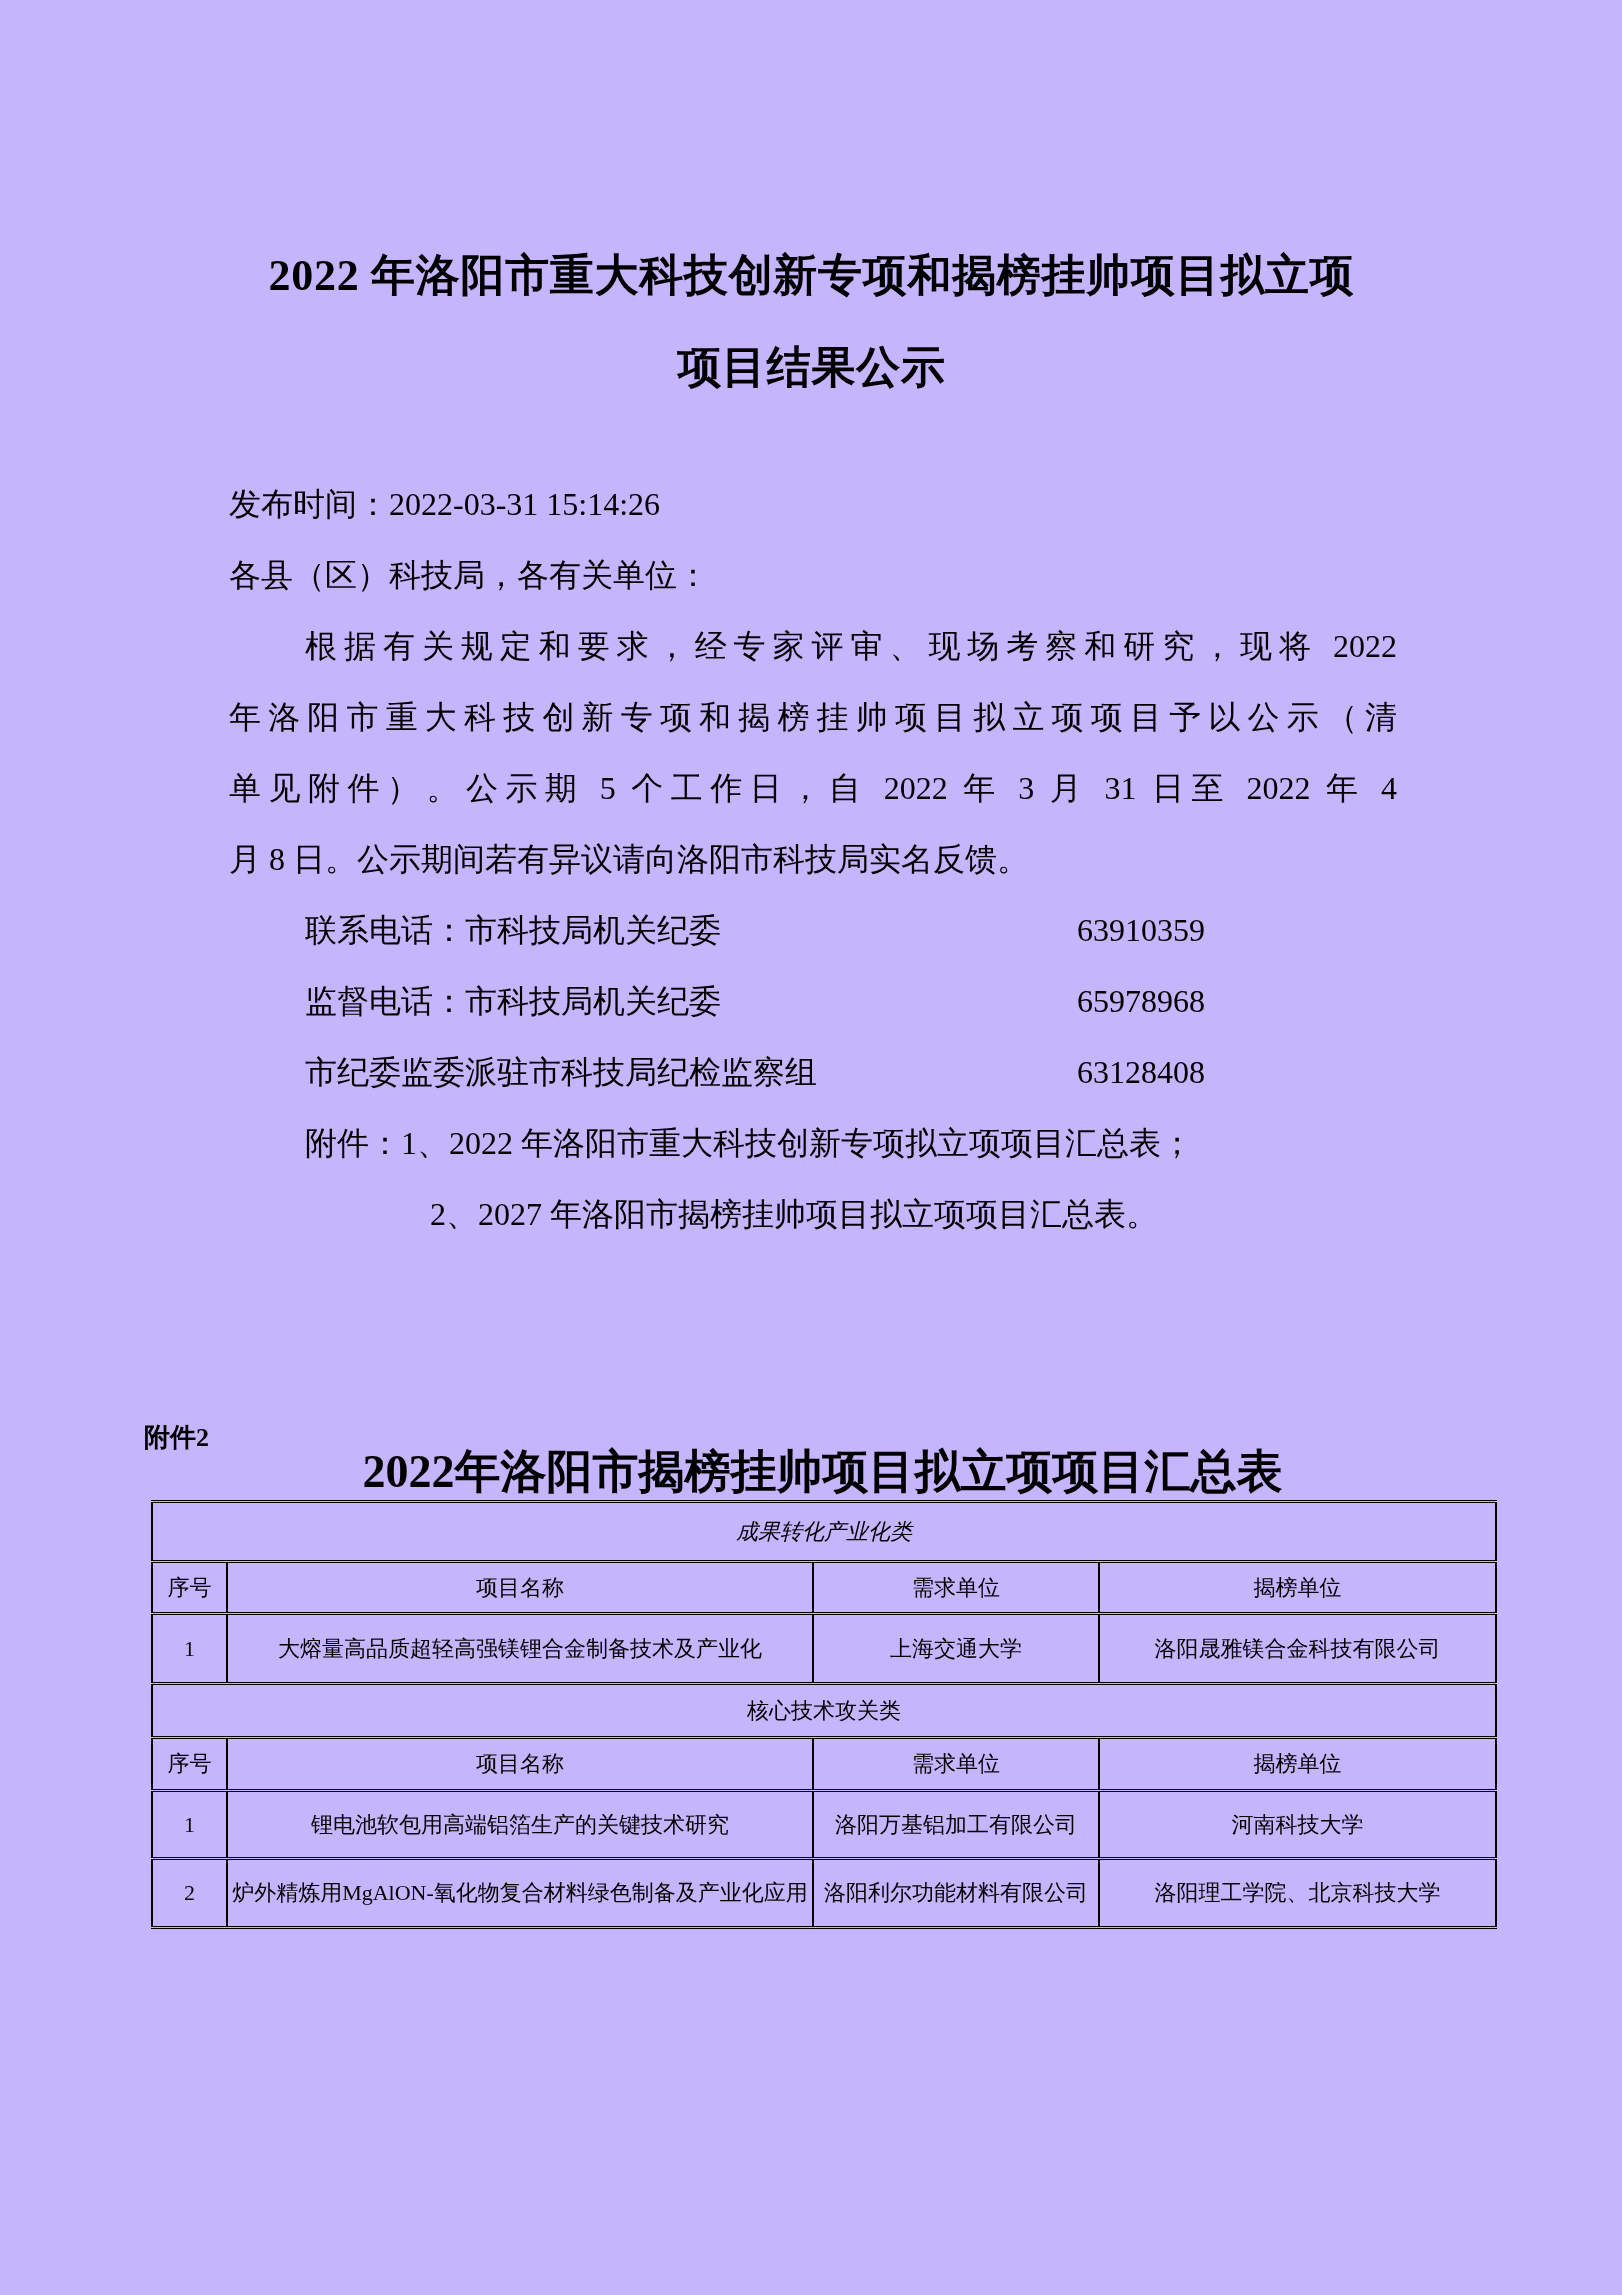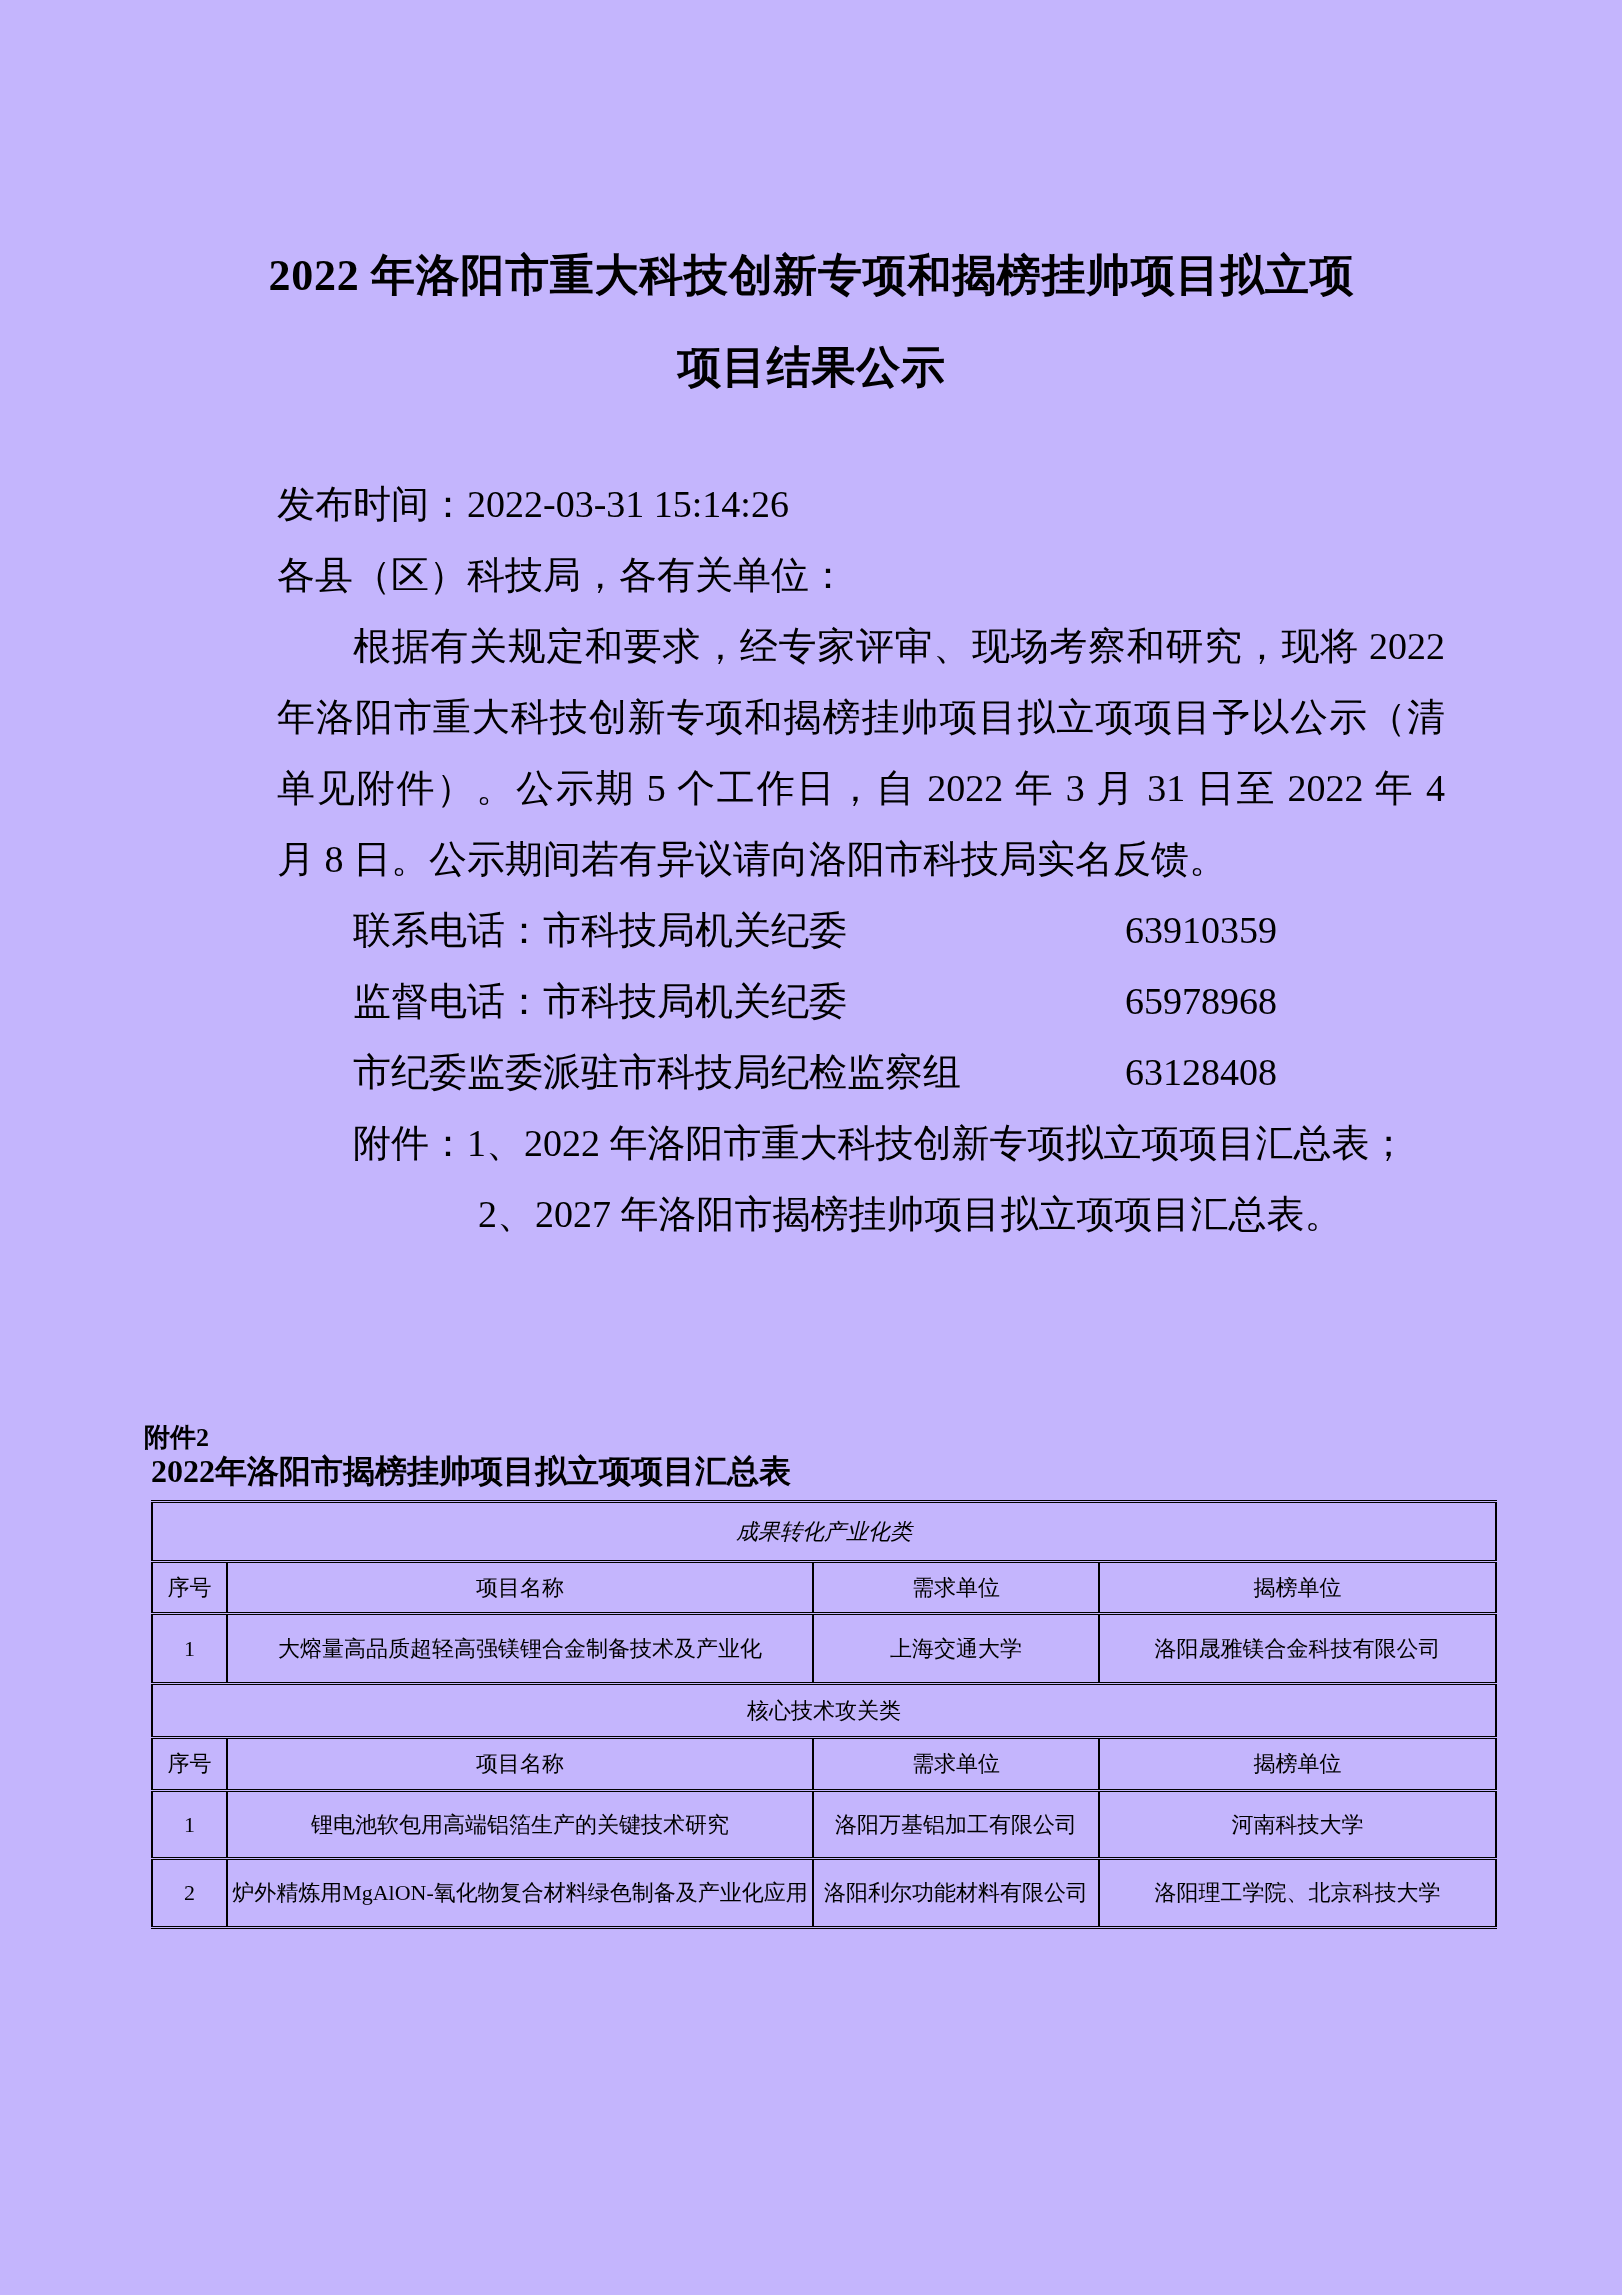--- a/index.html
+++ b/index.html
@@ -16,37 +16,37 @@
   .doc-title{
     position:absolute;top:230px;left:0;right:0;
     text-align:center;
     font-size:44px;font-weight:bold;
     line-height:92px;
     letter-spacing:0.7px;
   }
   
   .body-block{
     position:absolute;top:469px;left:229px;width:1168px;
-    font-size:38px;line-height:71px;margin-left:48px;
+    font-size:32px;line-height:71px;
   }
   .bline{height:71px;white-space:nowrap;}
   .bline-wrap{height:71px;}
   .just{text-align:justify;text-align-last:justify;white-space:normal;}
   .ind2{text-indent:76px;}
   .ind-att2{text-indent:201px;}
   .contact{position:relative;}
   .contact .phone{position:absolute;left:772px;top:0;}
   
   .att2-label{
     position:absolute;top:1419px;left:144px;
     font-size:26px;line-height:37px;font-weight:bold;
   }
   .table-title{
     position:absolute;top:1450px;left:151px;width:1343px;
-    text-align:left;font-size:32px;font-weight:bold;line-height:43px;
+    text-align:center;font-size:46px;font-weight:bold;line-height:43px;
   }
   table.proj{
     position:absolute;top:1500px;left:151px;
     width:1343px;
     border-collapse:collapse;table-layout:fixed;
     font-size:22px;
   }
   table.proj td{
     border-left:2px solid #000;
     border-right:2px solid #000;

